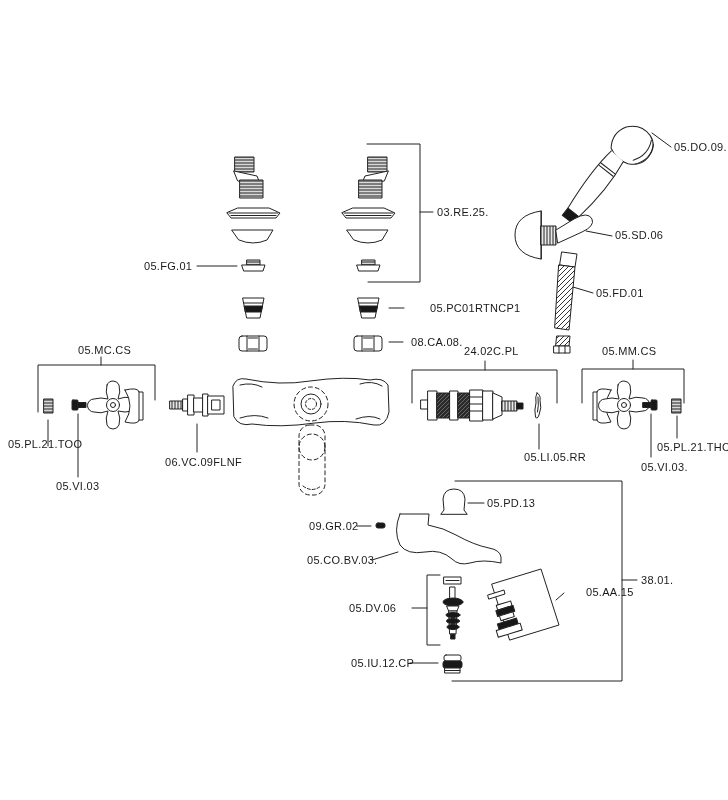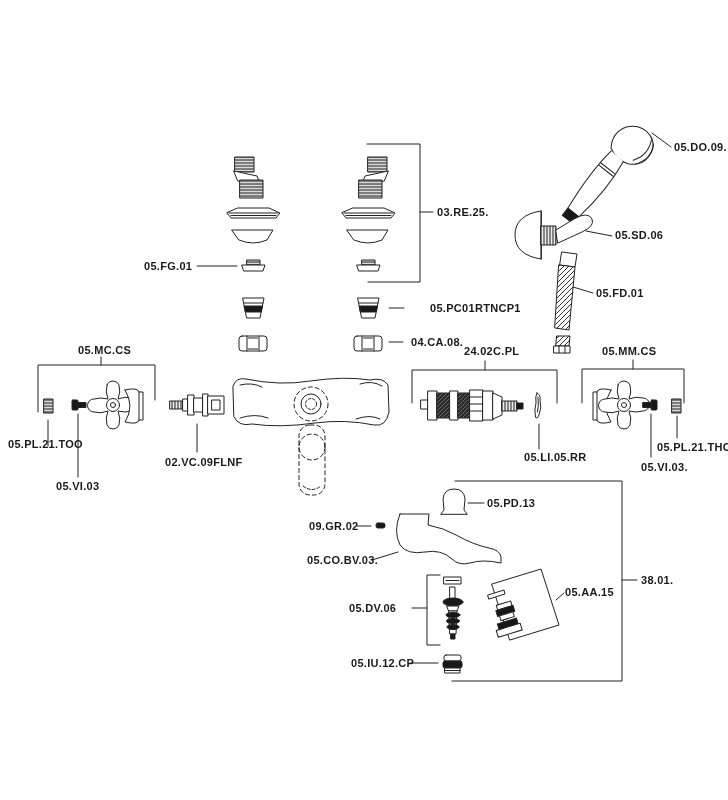--- a/index.html
+++ b/index.html
@@ -3,21 +3,21 @@
 <meta charset="utf-8">
 <style>
   html,body{margin:0;padding:0;background:#fff;}
   .stage{
     position:relative;width:728px;height:800px;background:#ffffff;
     font-family:"Liberation Sans",sans-serif;overflow:hidden;
   }
   .stage svg{position:absolute;left:0;top:0;}
   .lbl{
     position:absolute;font-size:11px;line-height:12px;color:#1a1a1a;
-    white-space:nowrap;letter-spacing:.3px;font-weight:bold;
+    white-space:nowrap;letter-spacing:.3px;
   }
 </style>
 </head>
 <body>
 
 <div class="stage">
 
   <svg width="728" height="800" viewBox="0 0 728 800">
     <defs>
       <pattern id="pThread" width="4" height="3" patternUnits="userSpaceOnUse">
@@ -288,34 +288,34 @@
         <rect x="443" y="661" width="19" height="7" rx="2" fill="#181818"></rect>
         <rect x="445" y="668" width="15" height="5" fill="#fff"></rect>
         <line x1="445" y1="670.5" x2="460" y2="670.5"></line>
       </g>
     </g>
   </svg>
 
   <div class="lbl" style="left:144px;top:260px">05.FG.01</div>
   <div class="lbl" style="left:437px;top:206px">03.RE.25.</div>
   <div class="lbl" style="left:430px;top:302px">05.PC01RTNCP1</div>
-  <div class="lbl" style="left:411px;top:336px">04.CA.08.</div>
+  <div class="lbl" style="left:411px;top:336px">08.CA.08.</div>
   <div class="lbl" style="left:674px;top:141px">05.DO.09.</div>
   <div class="lbl" style="left:615px;top:229px">05.SD.06</div>
   <div class="lbl" style="left:596px;top:287px">05.FD.01</div>
   <div class="lbl" style="left:78px;top:344px">05.MC.CS</div>
   <div class="lbl" style="left:464px;top:345px">24.02C.PL</div>
   <div class="lbl" style="left:602px;top:345px">05.MM.CS</div>
   <div class="lbl" style="left:8px;top:438px">05.PL.21.TOO</div>
   <div class="lbl" style="left:56px;top:480px">05.VI.03</div>
-  <div class="lbl" style="left:165px;top:456px">02.VC.09FLNF</div>
+  <div class="lbl" style="left:165px;top:456px">06.VC.09FLNF</div>
   <div class="lbl" style="left:524px;top:451px">05.LI.05.RR</div>
   <div class="lbl" style="left:657px;top:441px">05.PL.21.THC</div>
   <div class="lbl" style="left:641px;top:461px">05.VI.03.</div>
   <div class="lbl" style="left:487px;top:497px">05.PD.13</div>
   <div class="lbl" style="left:309px;top:520px">09.GR.02</div>
   <div class="lbl" style="left:307px;top:554px">05.CO.BV.03.</div>
   <div class="lbl" style="left:349px;top:602px">05.DV.06</div>
-  <div class="lbl" style="left:565px;top:586px">05.AA.15</div>
+  <div class="lbl" style="left:586px;top:586px">05.AA.15</div>
   <div class="lbl" style="left:351px;top:657px">05.IU.12.CP</div>
   <div class="lbl" style="left:641px;top:574px">38.01.</div>
 
 </div>
 
 </body></html>

